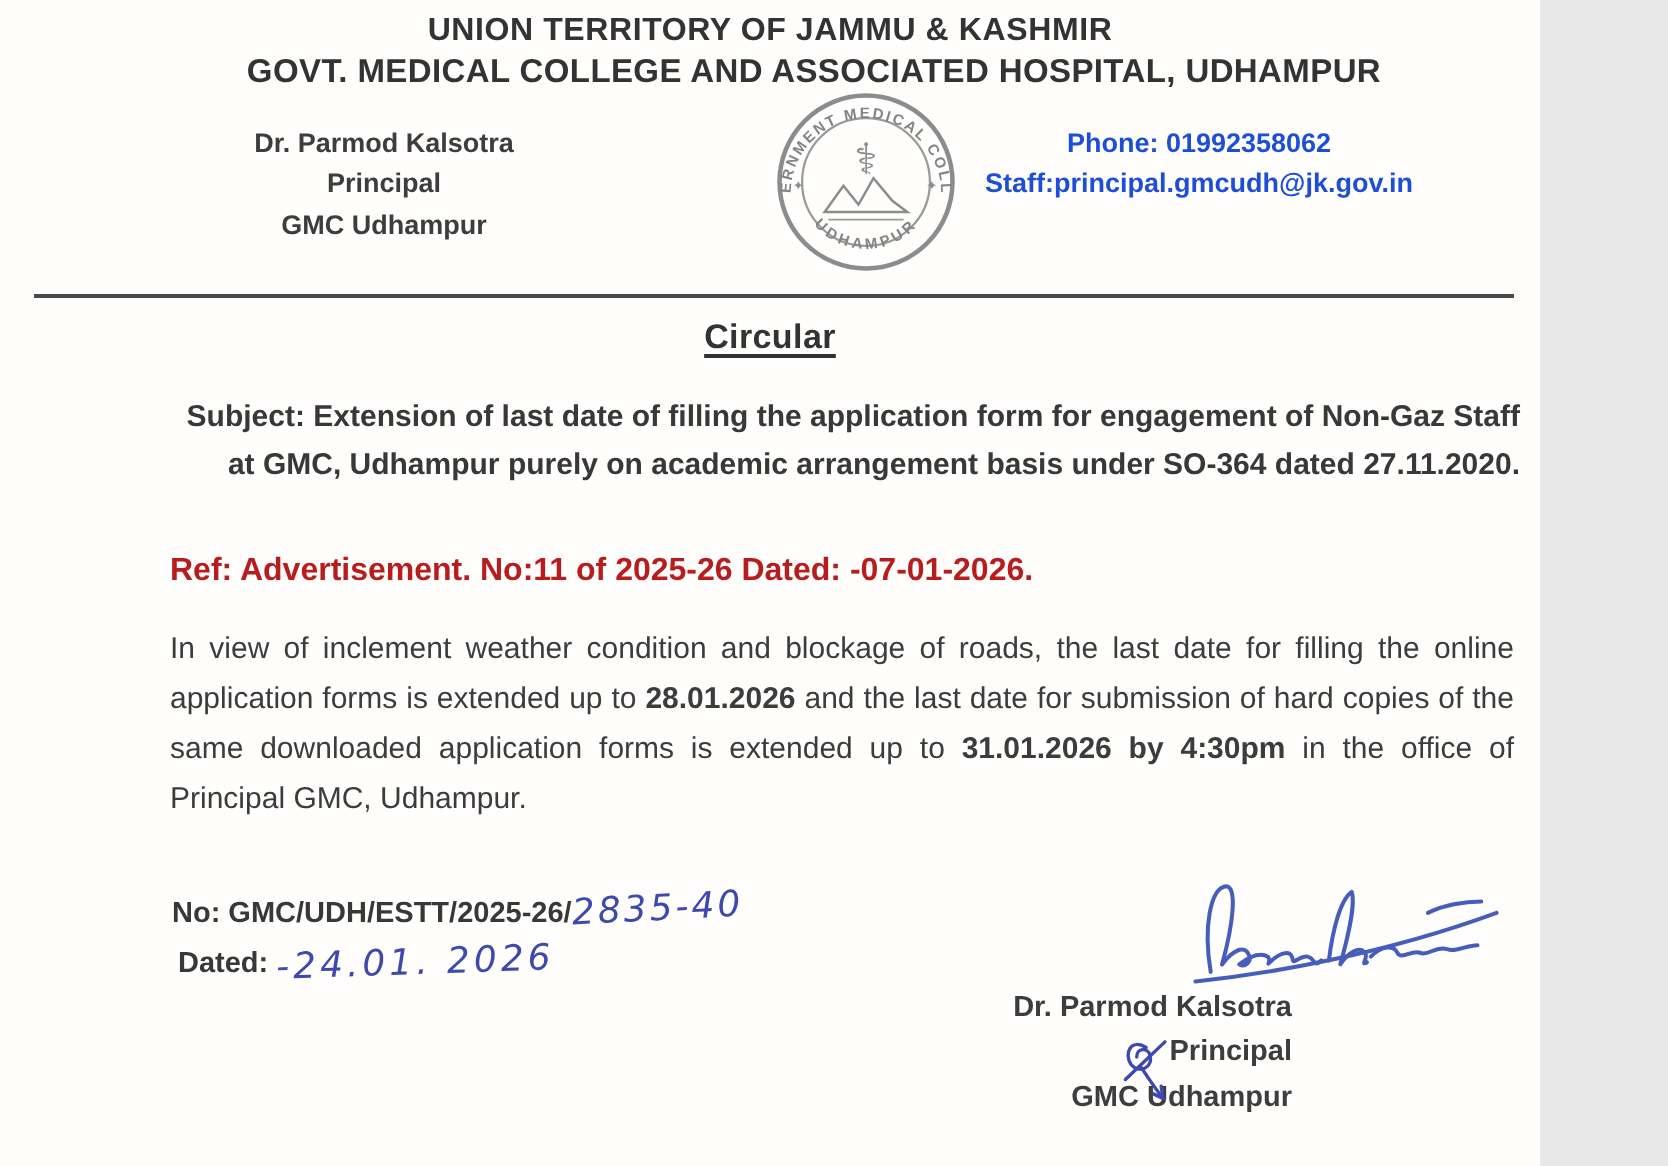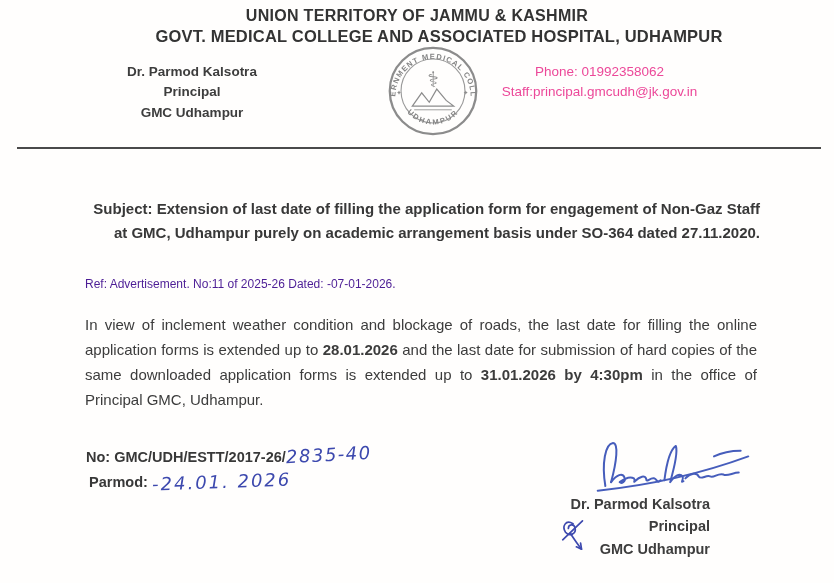--- a/index.html
+++ b/index.html
@@ -1,36 +1,36 @@
 <!DOCTYPE html>
 <html><head>
 <meta charset="utf-8">
 <style>
   html,body{margin:0;padding:0;background:#e8e8e8;}
   .page{
     position:relative;
-    width:834px;height:583px;
+    width:770px;height:583px;
     background:#fffefd;
     font-family:"Liberation Sans", sans-serif;
     color:#3a3a3a;
     overflow:hidden;
     box-sizing:border-box;
   }
   .center{text-align:center;}
   .abs{position:absolute;}
   .org-line1{top:7px;left:0;right:0;font-size:16px;font-weight:700;color:#333;letter-spacing:.3px;}
   .org-line2{top:27px;left:0;right:0;font-size:16.5px;font-weight:700;color:#333;letter-spacing:.2px;padding-left:44px;}
   .official-block{top:62px;left:112px;width:160px;font-size:13.5px;font-weight:700;line-height:1.5;color:#3d3d3d;text-align:center;}
-  .contact-block{top:62px;left:492px;width:215px;font-size:13.5px;font-weight:400;line-height:1.5;color:#ec4899;text-align:center;}
+  .contact-block{top:62px;left:492px;width:215px;font-size:13.5px;font-weight:700;line-height:1.5;color:#1d4ed8;text-align:center;}
   .seal{top:44px;left:386px;width:94px;height:94px;}
   .divider{top:147px;left:17px;right:13px;border:none;border-top:2.2px solid #4a4a4a;margin:0;}
   .doc-title{top:159px;left:0;right:0;font-size:17px;font-weight:700;color:#333;}
   .doc-title span{text-decoration:underline;text-underline-offset:3px;text-decoration-thickness:1.5px;letter-spacing:.2px;}
   .subject{top:197px;left:85px;width:675px;font-size:15px;font-weight:700;line-height:1.62;color:#383838;margin:0;text-align:right;}
-  .reference{top:277px;left:85px;width:675px;font-size:12px;font-weight:400;color:#4c1d95;margin:0;}
+  .reference{top:277px;left:85px;width:675px;font-size:16px;font-weight:700;color:#b91c1c;margin:0;}
   .body-par{top:313px;left:85px;width:672px;font-size:15px;line-height:1.66;text-align:justify;color:#3c3c3c;margin:0;}
   .body-par .b{font-weight:700;margin-top:32px;}
   .issue-no{top:445px;left:86px;font-size:14.5px;font-weight:700;color:#383838;white-space:nowrap;}
   .issue-date{top:470px;left:89px;font-size:14.5px;font-weight:700;color:#383838;white-space:nowrap;}
   .hand{
     display:inline-block;
     font-family:"DejaVu Sans", sans-serif;
     font-style:italic;
     font-weight:400;
     color:#3d49ae;
@@ -76,33 +76,36 @@
     <line x1="30" y1="70" x2="70" y2="70" stroke="#9a9a9a" stroke-width="1"></line>
   </svg>
 
   <div class="abs contact-block">
     <div>Phone: 01992358062</div>
     <div>Staff:principal.gmcudh@jk.gov.in</div>
   </div>
 
   <hr class="abs divider">
 
+  <div class="abs doc-title center">
+    <span>Circular</span>
+  </div>
 
   <p class="abs subject">Subject: Extension of last date of filling the application form for engagement of Non-Gaz Staff at GMC, Udhampur purely on academic arrangement basis under SO-364 dated 27.11.2020.</p>
 
   <p class="abs reference">Ref: Advertisement. No:11 of 2025-26 Dated: -07-01-2026.</p>
 
   <p class="abs body-par"><span>In view of inclement weather condition and blockage of roads, the last date for filling the online application forms is extended up to </span><span class="b">28.01.2026</span><span> and the last date for submission of hard copies of the same downloaded application forms is extended up to </span><span class="b">31.01.2026 by 4:30pm</span><span> in the office of Principal GMC, Udhampur.</span></p>
 
   <div class="abs issue-no">
-    <span>No: GMC/UDH/ESTT/2017-26/</span><span class="hand hand-no">2835-40</span>
+    <span>No: GMC/UDH/ESTT/2025-26/</span><span class="hand hand-no">2835-40</span>
   </div>
 
   <div class="abs issue-date">
-    <span>Parmod:</span> <span class="hand hand-date">-24.01. 2026</span>
+    <span>Dated:</span> <span class="hand hand-date">-24.01. 2026</span>
   </div>
 
   <svg class="abs signature-svg" viewBox="0 0 170 60">
     <g fill="none" stroke="#3d55b8" stroke-width="2.1" stroke-linecap="round" stroke-linejoin="round" opacity="0.95">
       <path d="M14,52 C10,28 14,8 22,7 C28,7 26,26 20,48"></path>
       <path d="M20,48 C26,40 32,38 34,43 C36,47 31,50 29,48 C33,45 39,41 44,44 C46,46 43,49 45,47 C50,42 56,40 57,45 C57,49 61,43 65,44 C69,45 68,50 72,46"></path>
       <path d="M76,46 C78,30 82,14 88,10 C90,16 86,34 82,48 C86,42 92,38 95,42 C97,45 92,49 96,47"></path>
       <path d="M98,44 C104,38 110,38 112,42 C114,46 120,40 124,42 C128,44 132,38 138,40 C142,42 148,38 154,38"></path>
       <path d="M128,21 C136,17 147,15 156,15"></path>
       <path d="M6,57 C44,53 104,43 164,21"></path>

